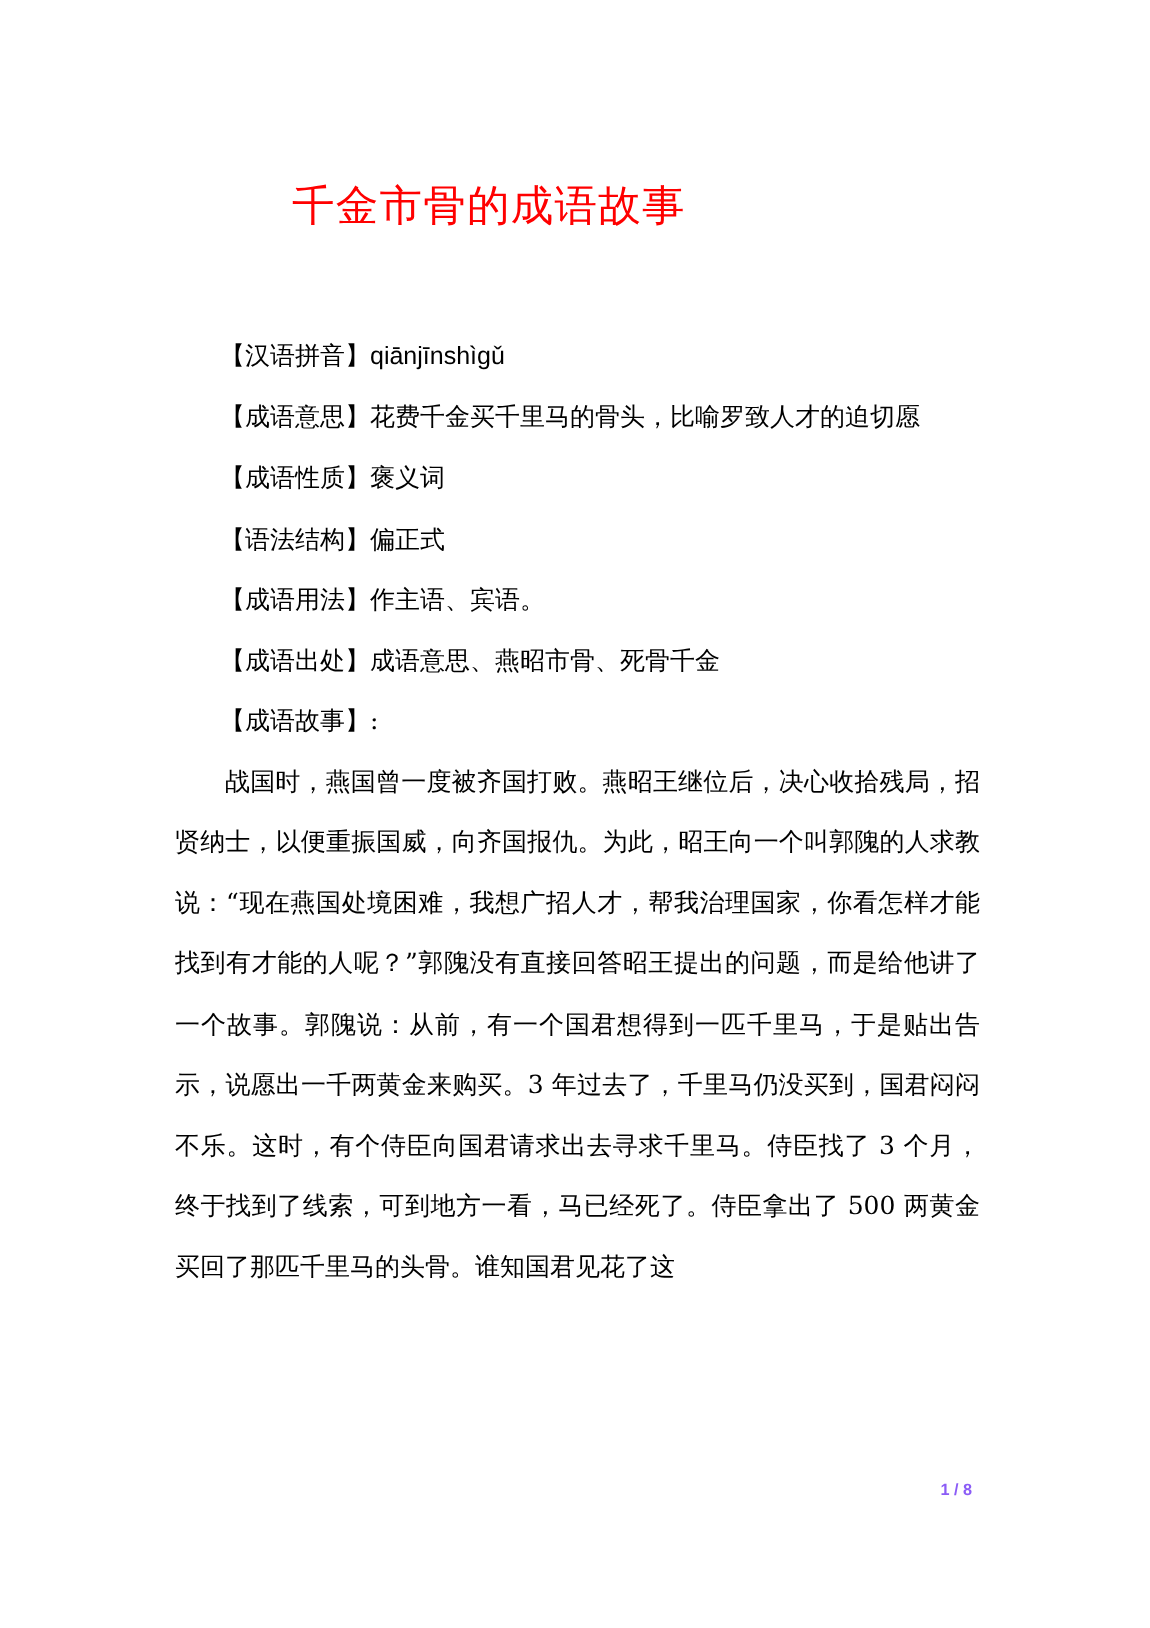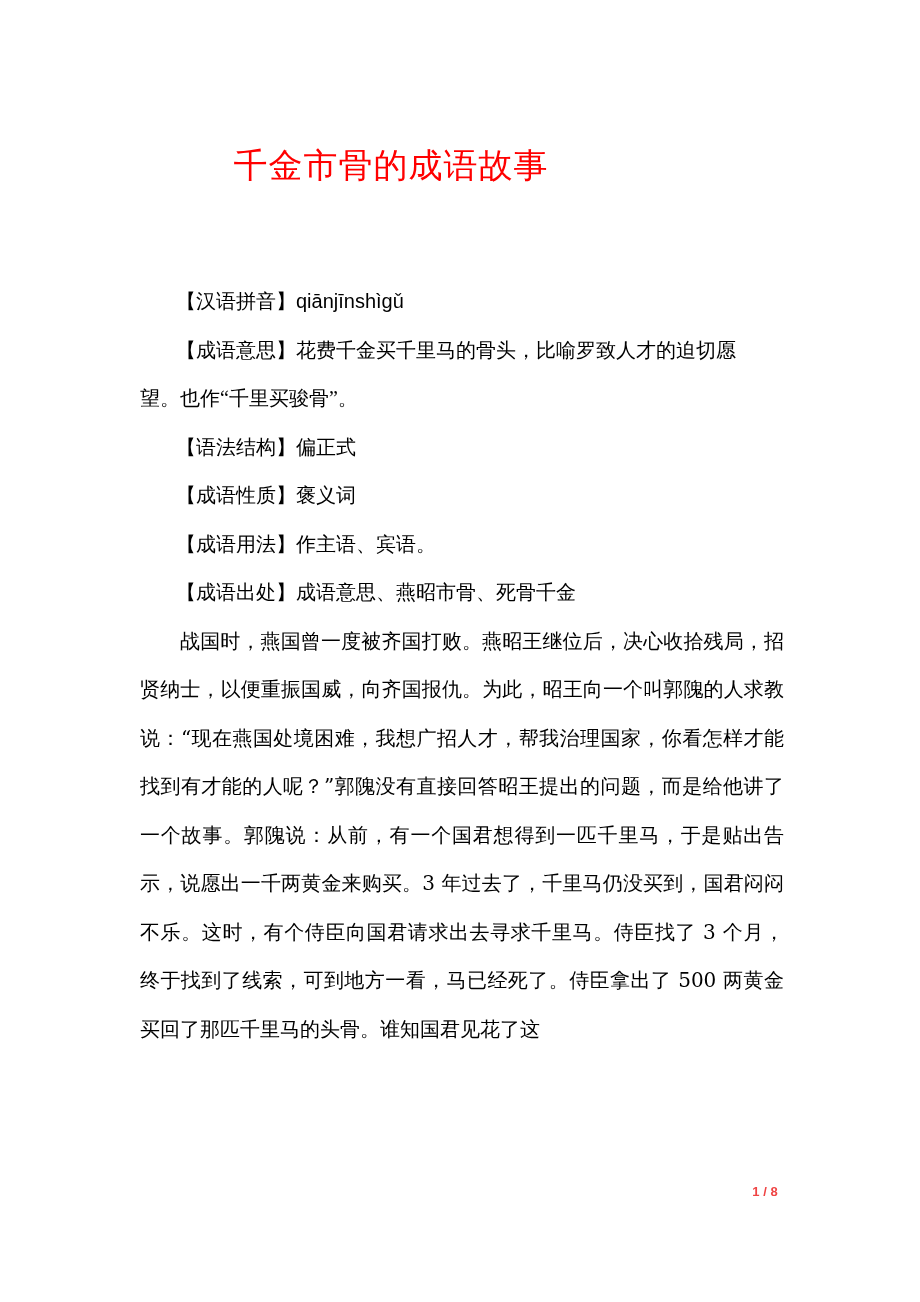--- a/index.html
+++ b/index.html
@@ -30,21 +30,21 @@
       text-align: center;
       font-size: 34px;
       line-height: 50px;
       color: #ff0000;
       font-family: "DejaVu Sans", "Liberation Sans", sans-serif;
       letter-spacing: 1px;
     }
     .body-text {
       position: absolute;
       left: 140px;
-      top: 277px;
+      top: 260px;
       width: 644px;
       font-size: 20px;
       line-height: 48.5px;
     }
     .field {
       margin: 0;
       padding-left: 36px;
       white-space: nowrap;
     }
     .field .label {
@@ -67,45 +67,45 @@
     }
     .page-number {
       position: absolute;
       left: 740px;
       top: 1184px;
       width: 50px;
       text-align: center;
       font-size: 13px;
       font-weight: bold;
       font-family: "Liberation Sans", "DejaVu Sans", sans-serif;
-      color: #ef4444;
+      color: #8b5cf6;
     }
   </style>
 </head>
 <body>
 
 <div class="page">
   <div class="title">千金市骨的成语故事</div>
 
   <div class="body-text">
     <p class="field"><span class="label">【汉语拼音】</span><span class="value pinyin">qiānjīnshìgǔ</span></p>
 
     <div class="wrap-block">
       <div class="first"><span class="label">【成语意思】</span><span class="value">花费千金买千里马的骨头，比喻罗致人才的迫切愿</span></div>
-      <div><span class="value">望。也作“千里买骏骨”。</span></div>
     </div>
 
+    <p class="field"><span class="label">【成语性质】</span><span class="value">褒义词</span></p>
+
     <p class="field"><span class="label">【语法结构】</span><span class="value">偏正式</span></p>
-
-    <p class="field"><span class="label">【成语性质】</span><span class="value">褒义词</span></p>
 
     <p class="field"><span class="label">【成语用法】</span><span class="value">作主语、宾语。</span></p>
 
     <p class="field"><span class="label">【成语出处】</span><span class="value">成语意思、燕昭市骨、死骨千金</span></p>
 
 
 
+    <p class="field"><span class="label">【成语故事】</span><span class="value">:</span></p>
 
     <p class="story">战国时，燕国曾一度被齐国打败。燕昭王继位后，决心收拾残局，招贤纳士，以便重振国威，向齐国报仇。为此，昭王向一个叫郭隗的人求教说：“现在燕国处境困难，我想广招人才，帮我治理国家，你看怎样才能找到有才能的人呢？”郭隗没有直接回答昭王提出的问题，而是给他讲了一个故事。郭隗说：从前，有一个国君想得到一匹千里马，于是贴出告示，说愿出一千两黄金来购买。3 年过去了，千里马仍没买到，国君闷闷不乐。这时，有个侍臣向国君请求出去寻求千里马。侍臣找了 3 个月，终于找到了线索，可到地方一看，马已经死了。侍臣拿出了 500 两黄金买回了那匹千里马的头骨。谁知国君见花了这</p>
   </div>
 
   <div class="page-number">1 / 8</div>
 </div>
 
 </body></html>

